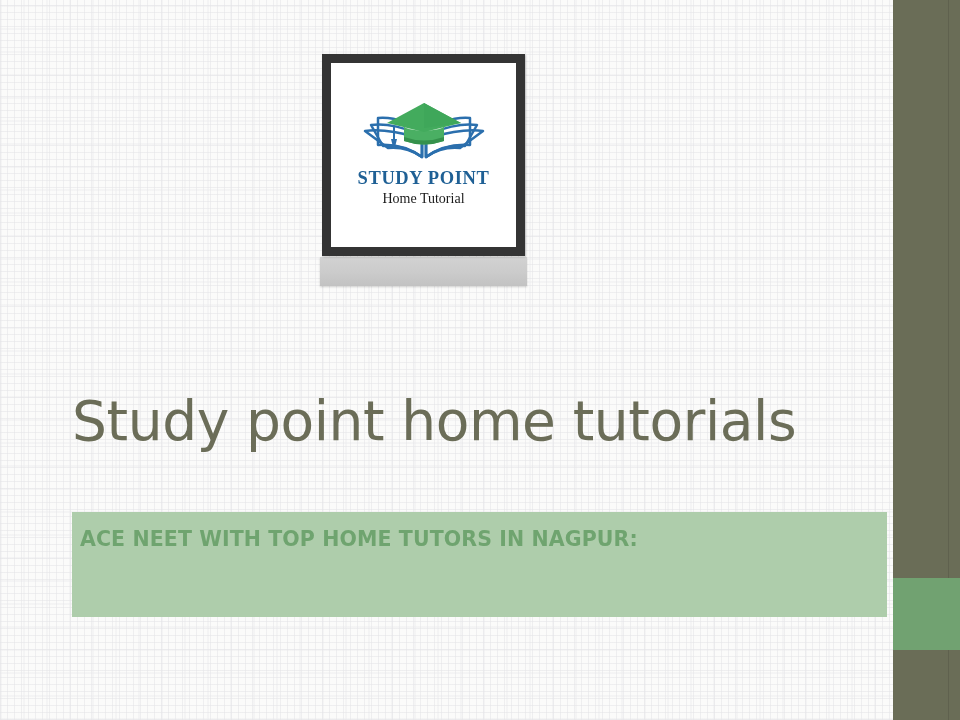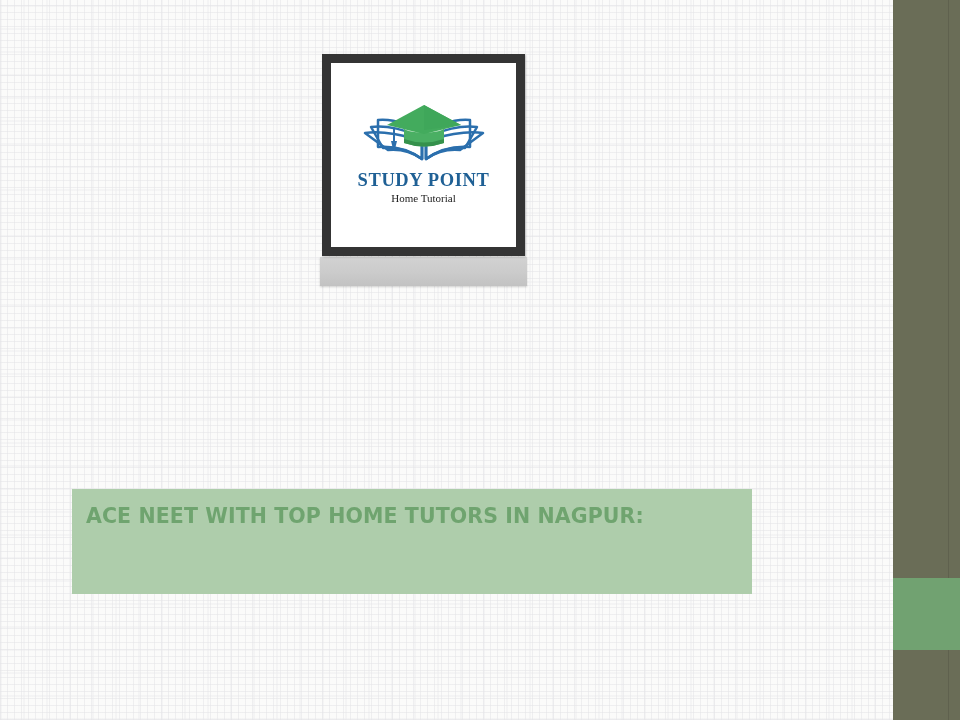--- a/index.html
+++ b/index.html
@@ -100,21 +100,21 @@
     font-weight: bold;
     font-size: 18.5px;
     letter-spacing: 0.6px;
     color: #1f6095;
     line-height: 1.05;
     margin-top: 1px;
     white-space: nowrap;
   }
   #logo-subtitle {
     font-family: "Liberation Serif", "DejaVu Serif", serif;
-    font-size: 11px;
+    font-size: 14px;
     color: #1a1a1a;
     line-height: 1.1;
     margin-top: 2px;
     white-space: nowrap;
   }
 
   
   #slide-title {
     position: absolute;
     left: 72px;
@@ -126,26 +126,26 @@
     color: #6b6d58;
     line-height: 1.12;
     letter-spacing: -0.4px;
     white-space: nowrap;
   }
 
   
   #subtitle-box {
     position: absolute;
     left: 72px;
-    top: 489px;
-    width: 680px;
+    top: 512px;
+    width: 815px;
     height: 105px;
     background-color: #aecdab;
     box-sizing: border-box;
-    padding: 13px 18px 0 14px;
+    padding: 13px 18px 0 8px;
   }
   #subtitle-text {
     font-family: "DejaVu Sans", sans-serif;
     font-size: 20.5px;
     font-weight: bold;
     color: #6fa46f;
     line-height: 1.42;
     letter-spacing: 0.1px;
   }
   #subtitle-text .line { display: block; }
@@ -194,20 +194,21 @@
           </svg>
         </span>
 
         <div id="logo-title">STUDY POINT</div>
         <div id="logo-subtitle">Home Tutorial</div>
 
       </div>
     </div>
   </div>
 
+  <div id="slide-title">Study point home tutorials</div>
 
   <div id="subtitle-box">
     <div id="subtitle-text">
       <span class="line">ACE NEET WITH TOP HOME TUTORS IN NAGPUR:</span>
     </div>
   </div>
 
 </div>
 
 </body></html>

